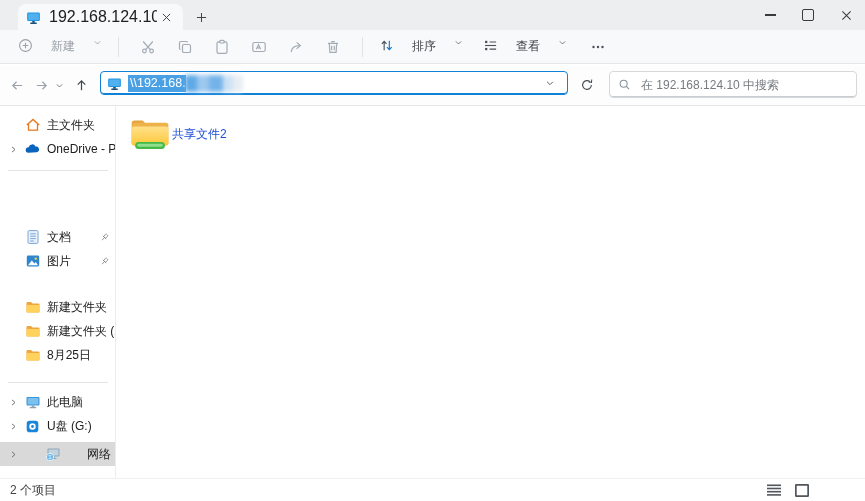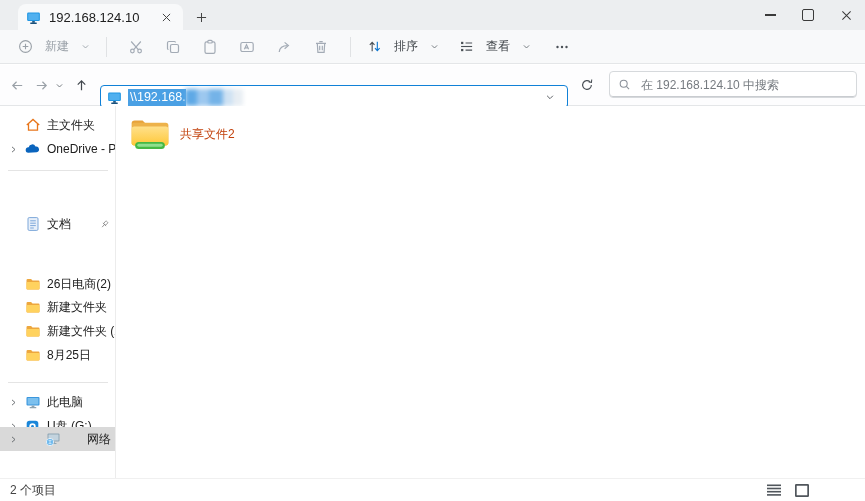--- a/index.html
+++ b/index.html
@@ -2,39 +2,39 @@
 <html><head>
 <meta charset="utf-8">
 <style>
   html,body{margin:0;padding:0;background:#cfd4d9;}
   .window{position:relative;width:865px;height:501px;background:#ffffff;overflow:hidden;
           font-family:"Liberation Sans","DejaVu Sans",sans-serif;font-size:12px;color:#1a1a1a;}
   
   .tabbar{position:absolute;left:0;top:0;width:865px;height:30px;background:#eceef0;}
   .tab{position:absolute;left:18px;top:4px;width:165px;height:26px;background:#f8f9fa;
        border-radius:8px 8px 0 0;display:flex;align-items:center;padding:0 8px;box-sizing:border-box;}
-  .tab-title{flex:1;margin-left:8px;font-size:13px;color:#202020;white-space:nowrap;overflow:hidden;}
+  .tab-title{flex:1;margin-left:8px;font-size:16px;color:#202020;white-space:nowrap;overflow:hidden;}
   .tab-close{width:18px;height:18px;display:flex;align-items:center;justify-content:center;border-radius:4px;cursor:pointer;}
   .newtab{position:absolute;left:190px;top:6px;width:22px;height:22px;display:flex;align-items:center;justify-content:center;border-radius:4px;cursor:pointer;}
   .wincontrols{position:absolute;right:0;top:0;height:30px;display:flex;}
   .wbtn{width:38px;height:30px;display:flex;align-items:center;justify-content:center;cursor:pointer;}
   .minline{display:block;width:11px;height:1.5px;background:#3a3a3a;}
   .maxbox{display:block;width:10px;height:10px;border:1.2px solid #3a3a3a;border-radius:2px;}
   
   .toolbar{position:absolute;left:0;top:30px;width:865px;height:34px;background:#f8f9fa;
            border-bottom:1px solid #e4e6e8;display:flex;align-items:center;padding:0 10px;box-sizing:border-box;}
-  .tbtn{display:flex;align-items:center;gap:12px;padding:5px 8px;border-radius:4px;cursor:pointer;}
+  .tbtn{display:flex;gap:18px;padding:5px 8px;border-radius:4px;cursor:pointer;}
   .tbtn .lbl{font-size:12px;color:#3b4045;}
   .tbtn .lbl.dis{color:#9aa1a8;}
   .ticon{display:flex;align-items:center;justify-content:center;width:30px;height:26px;border-radius:4px;cursor:pointer;}
   .tsep{width:1px;height:20px;background:#e0e2e4;margin:0 8px;}
   
   .navrow{position:absolute;left:0;top:65px;width:865px;height:40px;background:#fdfdfe;border-bottom:1px solid #e4e6e8;}
   .navbtn{position:absolute;top:7px;width:26px;height:26px;display:flex;align-items:center;justify-content:center;border-radius:4px;cursor:pointer;}
-  .addressbar{position:absolute;left:100px;top:20px;width:468px;height:24px;background:#fff;
+  .addressbar{position:absolute;left:100px;top:6px;width:468px;height:24px;background:#fff;
               border:1px solid #1181d7;box-shadow:inset 0 -1px 0 #1181d7;border-radius:4px;
               display:flex;align-items:center;padding:0 6px;box-sizing:border-box;cursor:text;}
   .addr-sel{margin-left:6px;background:#4aa0e4;color:#fff;font-size:12.5px;padding:1px 0 2px 2px;white-space:pre;}
   .addr-redacted{width:58px;height:17px;border-radius:2px;margin-left:-1px;
      background:linear-gradient(90deg,#5fa9e6 0 12px,#9dc8ef 12px 24px,#74b3e8 24px 38px,#cfe2f3 38px 48px,#e8eef3 48px 58px);
      filter:blur(2px);}
   .addr-chev{margin-left:auto;display:flex;align-items:center;justify-content:center;width:22px;height:21px;border-radius:3px;cursor:pointer;}
   .refreshbtn{position:absolute;left:574px;top:7px;width:26px;height:26px;display:flex;align-items:center;justify-content:center;border-radius:4px;cursor:pointer;}
   .searchbox{position:absolute;left:609px;top:6px;width:248px;height:27px;background:#fff;border:1px solid #d6d9dc;
              box-shadow:inset 0 -1px 0 #c9ccd0;border-radius:4px;display:flex;align-items:center;padding:0 8px;box-sizing:border-box;}
@@ -45,21 +45,21 @@
   .sidebar{position:absolute;left:0;top:0;width:116px;height:372px;border-right:1px solid #ececec;box-sizing:border-box;}
   .srow{position:absolute;left:0;width:115px;height:24px;display:flex;align-items:center;cursor:pointer;border-radius:4px;}
   .srow.sel{background:#d9d9d9;border-radius:0;}
   .srow .chev{width:14px;margin-left:6px;display:flex;align-items:center;justify-content:center;flex:none;}
   .srow .sicon{width:17px;margin-left:4px;display:flex;align-items:center;justify-content:center;flex:none;}
   .srow .slabel{margin-left:6px;font-size:12px;color:#202020;white-space:nowrap;overflow:hidden;flex:1;}
   .srow .pin{width:14px;margin-right:4px;display:flex;align-items:center;justify-content:center;flex:none;}
   .ssep{position:absolute;left:8px;width:100px;height:1px;background:#e4e4e4;}
   .content{position:absolute;left:117px;top:0;width:748px;height:372px;}
   .tile{position:absolute;left:12px;top:4px;width:190px;height:48px;display:flex;align-items:center;border-radius:4px;cursor:pointer;}
-  .tile .tname{margin-left:9px;font-size:12px;color:#c2410c;}
+  .tile .tname{margin-left:1px;font-size:12px;color:#1d4ed8;}
   
   .statusbar{position:absolute;left:0;top:478px;width:865px;height:23px;background:#fff;border-top:1px solid #f0f0f0;
              display:flex;align-items:center;padding:0 10px;box-sizing:border-box;}
   .scount{font-size:12px;color:#444;}
   .sviews{margin-left:auto;display:flex;gap:6px;margin-right:42px;}
   .svbtn{width:22px;height:18px;display:flex;align-items:center;justify-content:center;border-radius:3px;cursor:pointer;}
   svg{display:block;}
 </style>
 </head>
 <body>
@@ -295,50 +295,59 @@
               <path d="M4.3 11.8 a2.8 2.8 0 0 1 0.4-5.6 a3.6 3.6 0 0 1 6.8-0.7 a2.9 2.9 0 0 1 1.2 5.7 z" fill="#0a64bd"></path>
             </svg>
         </span>
         <span class="slabel">OneDrive - Perso</span>
       </div>
 
       <div class="ssep" style="top:64px;"></div>
 
 
 
-      <div class="srow" style="top:106px;">
+      <div class="srow" style="top:119px;">
         <span class="chev"></span>
         <span class="sicon">
           <svg width="16" height="16" viewBox="0 0 16 16">
               <rect x="3" y="1.6" width="10" height="12.8" rx="1.2" fill="#e8f0fa" stroke="#7da7d9" stroke-width="1"></rect>
               <path d="M5.2 4.8 H10.8 M5.2 7.2 H10.8 M5.2 9.6 H10.8 M5.2 12 H8.8" stroke="#7da7d9" stroke-width="1"></path>
             </svg>
         </span>
         <span class="slabel">文档</span>
         <span class="pin">
           <svg width="11" height="11" viewBox="0 0 16 16" fill="none" stroke="#8a8a8a" stroke-width="1.2">
               <g transform="rotate(42 8 8)">
                 <rect x="6" y="2.5" width="4" height="5.5" rx="1"></rect>
                 <path d="M4.8 8 H11.2 M8 8 V13.2"></path>
               </g>
             </svg>
         </span>
       </div>
 
-
-      <div class="srow" style="top:166px;">
-        <span class="chev"></span>
-        <span class="sicon">
-          <svg width="16" height="16" viewBox="0 0 16 16">
-              <path d="M1.5 4.2 q0-1.2 1.2-1.2 h3.4 l1.4 1.6 h6 q1 0 1 1 v7 q0 1-1 1 h-11 q-1 0-1-1 z" fill="#eda73e"></path>
-              <rect x="1.5" y="6" width="13" height="7.6" rx="1" fill="#ffd25e"></rect>
-            </svg>
-        </span>
-        <span class="slabel">26日电商(2)</span>
-      </div>
+      <div class="srow" style="top:143px;">
+        <span class="chev"></span>
+        <span class="sicon">
+          <svg width="16" height="16" viewBox="0 0 16 16">
+              <rect x="1.8" y="2.5" width="12.4" height="11" rx="1.4" fill="#2f86cf"></rect>
+              <circle cx="10.8" cy="5.6" r="1.2" fill="#ffd24a"></circle>
+              <path d="M3 12.2 L6.8 7.4 L9.4 10.4 L10.8 8.9 L13 12.2 Z" fill="#ffffff"></path>
+            </svg>
+        </span>
+        <span class="slabel">图片</span>
+        <span class="pin">
+          <svg width="11" height="11" viewBox="0 0 16 16" fill="none" stroke="#8a8a8a" stroke-width="1.2">
+              <g transform="rotate(42 8 8)">
+                <rect x="6" y="2.5" width="4" height="5.5" rx="1"></rect>
+                <path d="M4.8 8 H11.2 M8 8 V13.2"></path>
+              </g>
+            </svg>
+        </span>
+      </div>
+
 
       <div class="srow" style="top:189px;">
         <span class="chev"></span>
         <span class="sicon">
           <svg width="16" height="16" viewBox="0 0 16 16">
               <path d="M1.5 4.2 q0-1.2 1.2-1.2 h3.4 l1.4 1.6 h6 q1 0 1 1 v7 q0 1-1 1 h-11 q-1 0-1-1 z" fill="#eda73e"></path>
               <rect x="1.5" y="6" width="13" height="7.6" rx="1" fill="#ffd25e"></rect>
             </svg>
         </span>
         <span class="slabel">新建文件夹</span>
@@ -394,21 +403,21 @@
         <span class="sicon">
           <svg width="15" height="15" viewBox="0 0 16 16">
               <rect x="1.8" y="1.8" width="12.4" height="12.4" rx="3" fill="#1a86d9"></rect>
               <circle cx="8" cy="8" r="3.4" fill="#ffffff"></circle>
               <circle cx="8" cy="8" r="1.5" fill="#1a86d9"></circle>
             </svg>
         </span>
         <span class="slabel">U盘 (G:)</span>
       </div>
 
-      <div class="srow sel" style="top:321px;gap:20px;">
+      <div class="srow sel" style="top:336px;gap:20px;">
         <span class="chev">
           <svg width="9" height="9" viewBox="0 0 12 12" fill="none" stroke="#5f6368" stroke-width="1.2">
               <path d="M4 2.5 L8 6 L4 9.5"></path>
             </svg>
         </span>
         <span class="sicon">
           <svg width="16" height="16" viewBox="0 0 16 16">
               <rect x="2.5" y="2.6" width="12" height="8" rx="1" fill="#8fa6b5"></rect>
               <rect x="3.5" y="3.6" width="10" height="6" rx="0.5" fill="#c3d3de"></rect>
               <rect x="7.2" y="10.6" width="2.6" height="1.5" fill="#8fa6b5"></rect>

